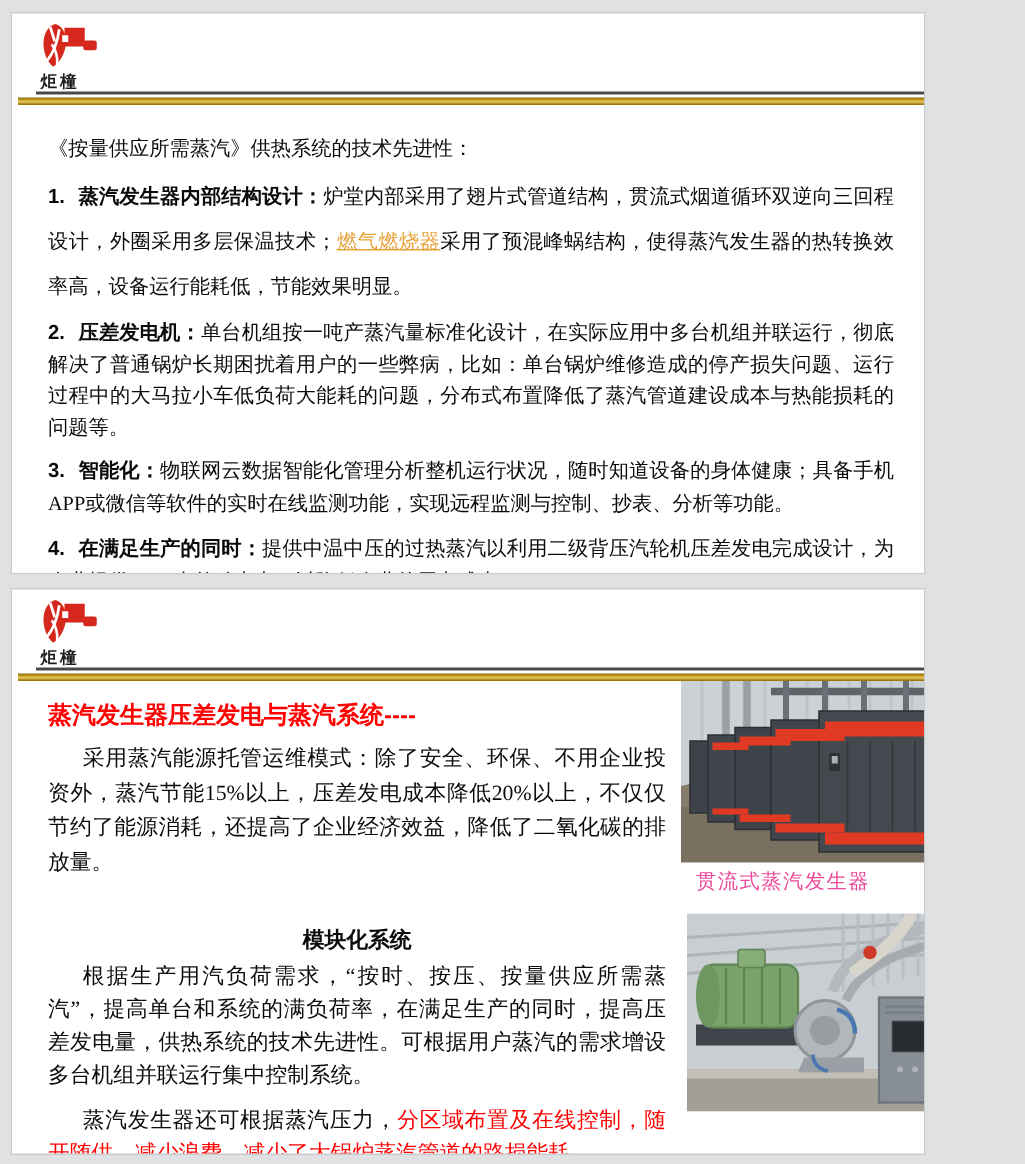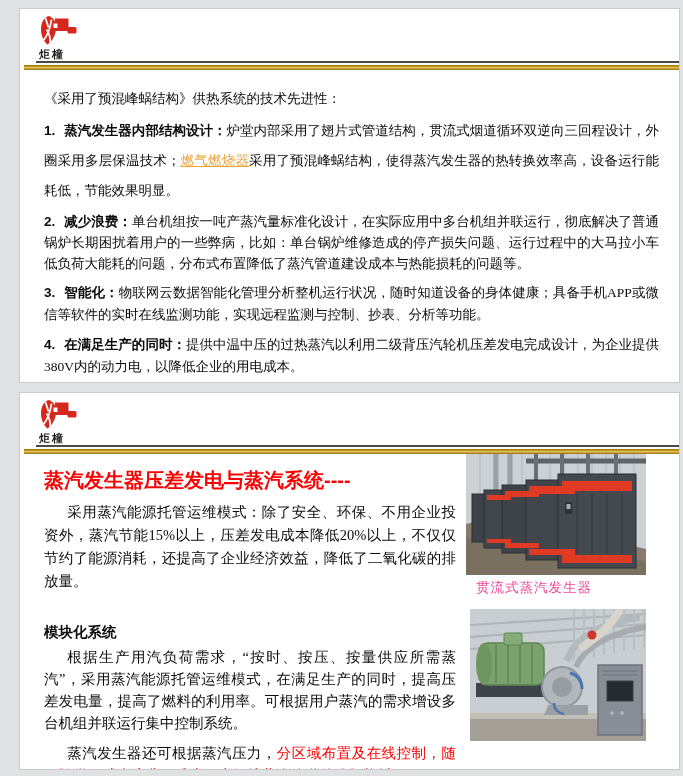--- a/index.html
+++ b/index.html
@@ -6,21 +6,21 @@
     --accent-orange:#f7941d;
     --red:#ff0000;
     --link-orange:#e8a33d;
     --brand-red:#d6271c;
     --page-bg:#dfe1e3;
   }
   *{margin:0;padding:0;box-sizing:border-box;}
   html,body{width:683px;}
   body{font-family:"Liberation Serif","DejaVu Serif",serif;background:var(--page-bg);}
   .page{position:relative;width:683px;height:776px;background:var(--page-bg);overflow:hidden;}
-  .card{position:absolute;left:19px;width:661px;background:#ffffff;border:1px solid #c9cacc;overflow:hidden;padding-left:42px;}
+  .card{position:absolute;left:7px;width:610px;background:#ffffff;border:1px solid #c9cacc;overflow:hidden;padding-left:42px;}
   #card1{top:8px;height:375px;}
   #card2{top:392px;height:378px;}
 
   
   .hd{position:absolute;left:0;top:0;right:0;height:62px;}
   .logo-svg{position:absolute;left:18px;top:5px;}
   .brand{position:absolute;left:19px;top:38px;font-family:"Liberation Sans","DejaVu Sans",sans-serif;
          font-size:11px;font-weight:bold;color:#1d1d1d;letter-spacing:2px;}
   .slide-title{position:absolute;left:164px;top:20px;font-family:"Liberation Sans","DejaVu Sans",sans-serif;
          font-size:18px;font-weight:bold;color:var(--accent-orange);letter-spacing:1px;}
@@ -34,24 +34,24 @@
   .item{font-size:13.5px;text-align:justify;}
   .item .b{font-family:"Liberation Sans","DejaVu Sans",sans-serif;font-weight:bold;}
   .item .num{margin-right:9px;}
   .lh30{line-height:30px;}
   .lh21{line-height:21px;margin-top:5px;}
   .lh22{line-height:22px;margin-top:8px;}
   .link{color:var(--link-orange);text-decoration:underline;cursor:pointer;}
 
   
   .col-left{position:absolute;left:24px;top:74px;width:412px;color:#0b0b0b;}
-  .red-head{font-family:"Liberation Sans","DejaVu Sans",sans-serif;font-size:20px;font-weight:bold;
+  .red-head{font-family:"Liberation Sans","DejaVu Sans",sans-serif;font-size:16px;font-weight:bold;
         color:var(--red);margin-bottom:7px;}
   .black-head{font-family:"Liberation Sans","DejaVu Sans",sans-serif;font-size:14.5px;font-weight:bold;
-        color:#0b0b0b;margin:30px 0 4px 0;}
+        color:#0b0b0b;margin:30px 0 4px 0;text-align:center;}
   .para{font-size:14.5px;line-height:23px;text-align:justify;text-indent:1.6em;}
   .para2{line-height:22px;}
   .para3{line-height:22px;margin-top:8px;}
   .red-b{font-family:"Liberation Sans","DejaVu Sans",sans-serif;font-weight:normal;color:var(--red);}
 
   .photo{position:absolute;display:block;border:0;}
   #photo1{left:446px;top:61px;width:180px;height:121px;}
   #cap1{position:absolute;left:456px;top:186px;font-size:13.5px;color:#ec4899;letter-spacing:1px;}
   #photo2{left:450px;top:216px;width:176px;height:132px;}
   #cap2{position:absolute;left:488px;top:349px;width:112px;font-family:"Liberation Sans","DejaVu Sans",sans-serif;
@@ -72,25 +72,25 @@
         <rect x="17" y="4.5" width="13.5" height="12.5" fill="#d6271c"></rect>
         <rect x="15.5" y="9.5" width="4" height="4.5" fill="#ffffff"></rect>
         <rect x="29.5" y="13" width="9" height="6.5" rx="1.5" fill="#d6271c"></rect>
       </svg>
       <div class="brand">炬橦</div>
       <div class="hd-darkline"></div>
       <div class="hd-goldline"></div>
     </header>
 
     <div class="body1">
-      <p class="intro">《采用了预混峰蜗结构》供热系统的技术先进性：</p>
+      <p class="intro">《按量供应所需蒸汽》供热系统的技术先进性：</p>
 
       <p class="item lh30"><span class="b num">1.</span><span class="b">蒸汽发生器内部结构设计：</span><span>炉堂内部采用了翅片式管道结构，贯流式烟道循环双逆向三回程设计，外圈采用多层保温技术；</span><a class="link">燃气燃烧器</a><span>采用了预混峰蜗结构，使得蒸汽发生器的热转换效率高，设备运行能耗低，节能效果明显。</span></p>
 
-      <p class="item lh21"><span class="b num">2.</span><span class="b">减少浪费：</span><span>单台机组按一吨产蒸汽量标准化设计，在实际应用中多台机组并联运行，彻底解决了普通锅炉长期困扰着用户的一些弊病，比如：单台锅炉维修造成的停产损失问题、运行过程中的大马拉小车低负荷大能耗的问题，分布式布置降低了蒸汽管道建设成本与热能损耗的问题等。</span></p>
+      <p class="item lh21"><span class="b num">2.</span><span class="b">压差发电机：</span><span>单台机组按一吨产蒸汽量标准化设计，在实际应用中多台机组并联运行，彻底解决了普通锅炉长期困扰着用户的一些弊病，比如：单台锅炉维修造成的停产损失问题、运行过程中的大马拉小车低负荷大能耗的问题，分布式布置降低了蒸汽管道建设成本与热能损耗的问题等。</span></p>
 
       <p class="item lh22"><span class="b num">3.</span><span class="b">智能化：</span><span>物联网云数据智能化管理分析整机运行状况，随时知道设备的身体健康；具备手机APP或微信等软件的实时在线监测功能，实现远程监测与控制、抄表、分析等功能。</span></p>
 
       <p class="item lh22"><span class="b num">4.</span><span class="b">在满足生产的同时：</span><span>提供中温中压的过热蒸汽以利用二级背压汽轮机压差发电完成设计，为企业提供380V内的动力电，以降低企业的用电成本。</span></p>
     </div>
   </section>
 
   <section class="card" id="card2">
     <header class="hd">
       <svg class="logo-svg" width="40" height="32" viewBox="0 0 40 32">
@@ -105,21 +105,21 @@
       <div class="brand">炬橦</div>
       <div class="hd-darkline"></div>
       <div class="hd-goldline"></div>
     </header>
 
     <div class="col-left">
       <h2 class="red-head">蒸汽发生器压差发电与蒸汽系统----</h2>
       <p class="para">采用蒸汽能源托管运维模式：除了安全、环保、不用企业投资外，蒸汽节能15%以上，压差发电成本降低20%以上，不仅仅节约了能源消耗，还提高了企业经济效益，降低了二氧化碳的排放量。</p>
 
       <h2 class="black-head">模块化系统</h2>
-      <p class="para para2">根据生产用汽负荷需求，“按时、按压、按量供应所需蒸汽”，采用蒸汽能源托管运维模式，在满足生产的同时，提高压差发电量，提高了燃料的利用率。可根据用户蒸汽的需求增设多台机组并联运行集中控制系统。</p>
+      <p class="para para2">根据生产用汽负荷需求，“按时、按压、按量供应所需蒸汽”，提高单台和系统的满负荷率，在满足生产的同时，提高压差发电量，供热系统的技术先进性。可根据用户蒸汽的需求增设多台机组并联运行集中控制系统。</p>
       <p class="para para3"><span>蒸汽发生器还可根据蒸汽压力，</span><span class="red-b">分区域布置及在线控制，随开随供，减少浪费。减少了大锅炉蒸汽管道的路损能耗。</span></p>
     </div>
 
     <svg class="photo" id="photo1" viewBox="0 0 180 121" preserveAspectRatio="none">
       <rect width="180" height="121" fill="#ccd1d5"></rect>
       <path d="M14 0V121 M28 0V121 M42 0V121 M56 0V121 M70 0V121 M84 0V121 M98 0V121 M112 0V121 M126 0V121 M140 0V121 M154 0V121 M168 0V121" stroke="#bfc4c8" stroke-width="2" fill="none"></path>
       <path d="M60 7 H180" stroke="#5f646a" stroke-width="5" fill="none"></path>
       <path d="M70 0 V26 M96 0 V24 M122 0 V22 M150 0 V20" stroke="#6b7076" stroke-width="4" fill="none"></path>
       <path d="M30 0 V38 M44 0 V34" stroke="#9aa0a5" stroke-width="5" fill="none"></path>
       <path d="M0 70 L36 62 L180 95 L180 121 L0 121 Z" fill="#877b6b"></path>

